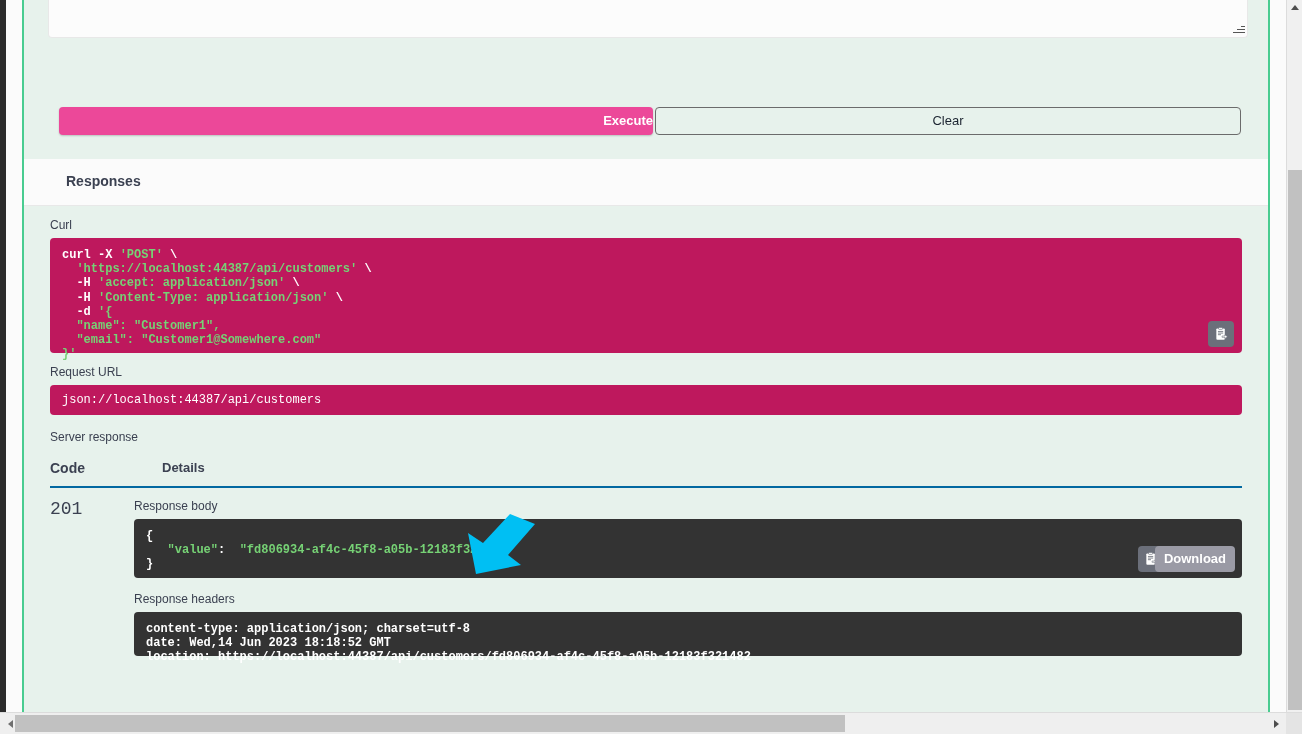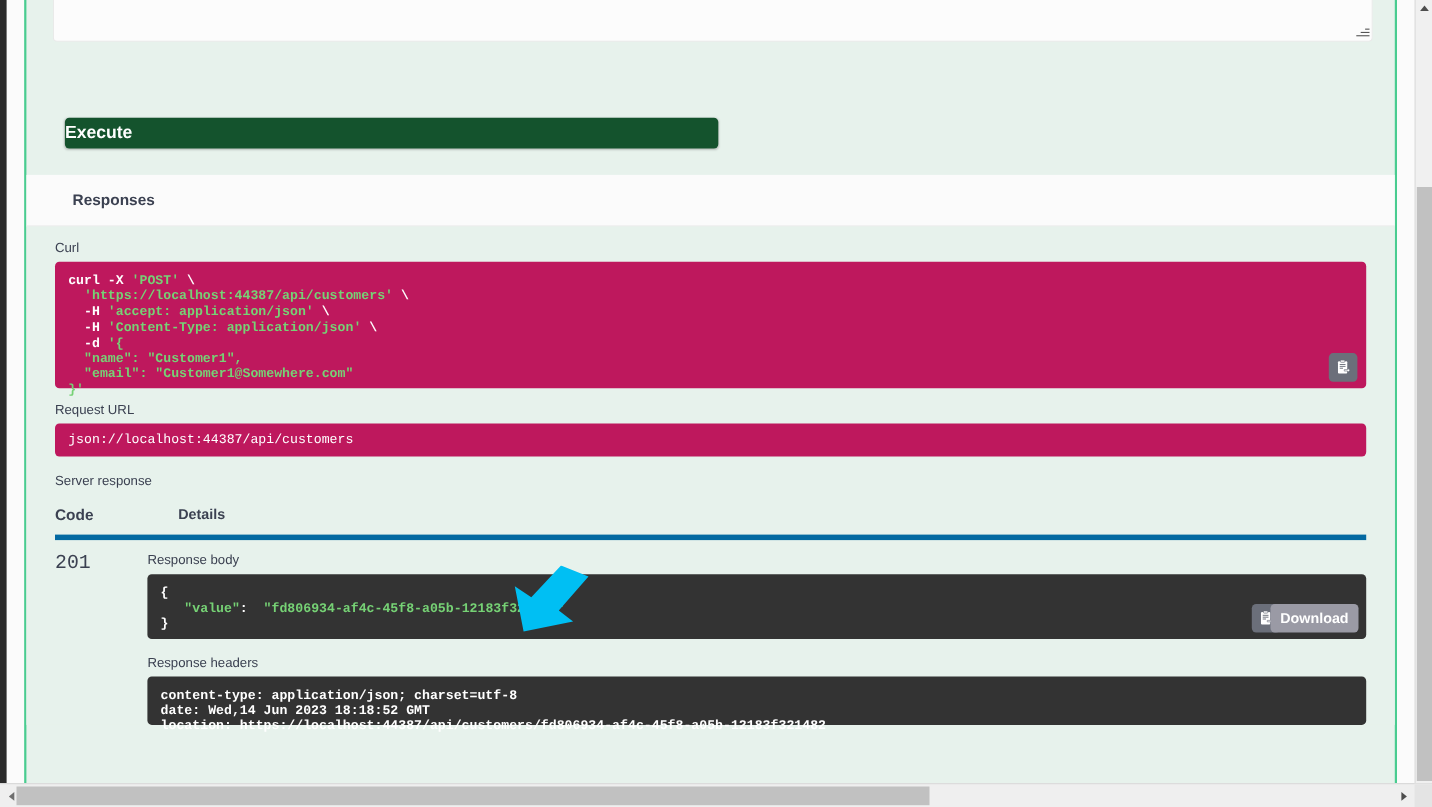--- a/index.html
+++ b/index.html
@@ -62,25 +62,25 @@
 
   
   .btn-row {
     position: absolute;
     left: 35px; top: 117px;
     width: 1182px; height: 28px;
     display: flex;
   }
   .btn-execute {
     flex: 0 0 594px;
-    background: #14532d;
+    background: #ec4899;
     color: #fff;
-    font-size: 16px;
-    font-weight: bold;
-    text-align: left;
+    font-size: 13px;
+    font-weight: bold;
+    text-align: right;
     line-height: 28px;
     border-radius: 4px;
     box-shadow: 0 1px 2px rgba(0,0,0,.2);
     cursor: pointer;
   }
   .btn-clear {
     flex: 1 1 auto;
     margin-left: 2px;
     background: #e7f2ec;
     color: #1b2430;
@@ -170,21 +170,21 @@
     cursor: pointer;
   }
 
   
   .srv-table {
     margin: 0 26px;
     position: relative;
   }
   .srv-head {
     display: flex;
-    border-bottom: 5px solid #0369a1;
+    border-bottom: 2px solid #0369a1;
     padding-bottom: 10px;
   }
   .srv-head .h-code {
     width: 84px;
     font-size: 14px;
     font-weight: bold;
     color: #3b4151;
   }
   .srv-head .h-details {
     font-size: 13px;
@@ -304,20 +304,21 @@
       <div class="textarea-box" title="">
         <div class="resize-grip">
           <i style="width:12px; top:11px;"></i>
           <i style="width:8px;  top:8px;"></i>
           <i style="width:4px;  top:5px;"></i>
         </div>
       </div>
 
       <div class="btn-row">
         <div class="btn-execute">Execute</div>
+        <div class="btn-clear">Clear</div>
       </div>
 
       <div class="responses-band">
         <div class="responses-title">Responses</div>
       </div>
 
       <div class="resp-wrap">
 
         <div style="height:12px"></div>
         <div class="sub-label">Curl</div>

